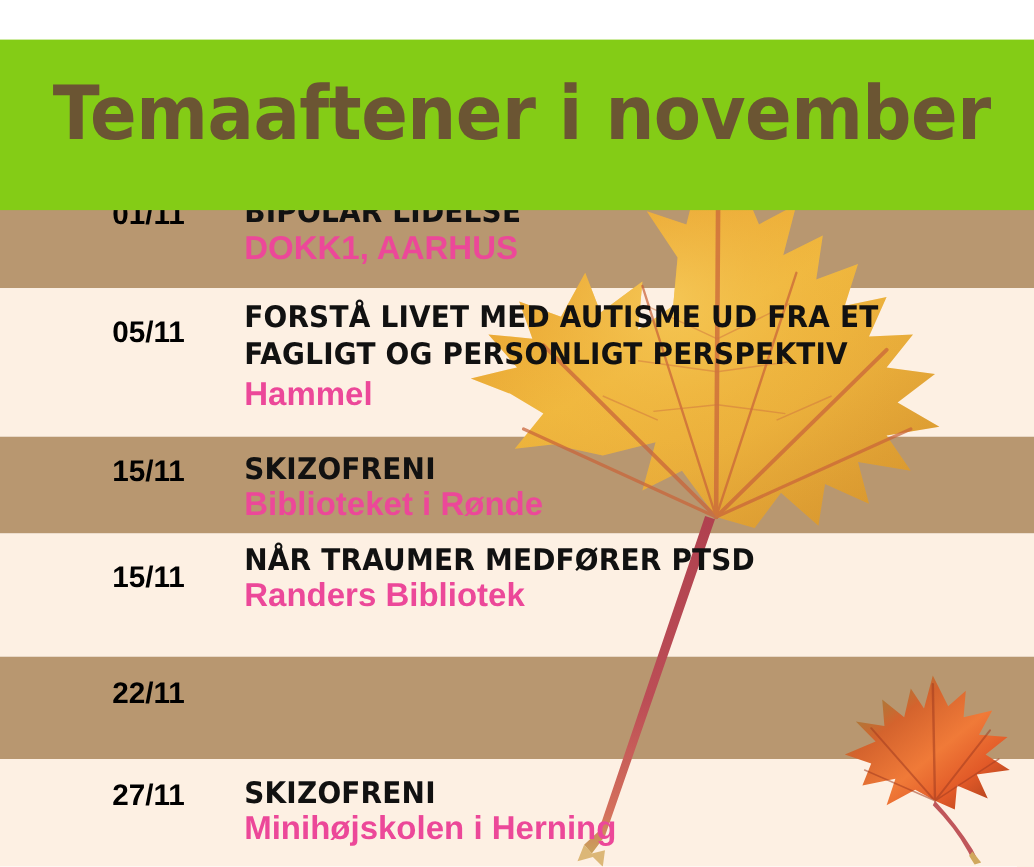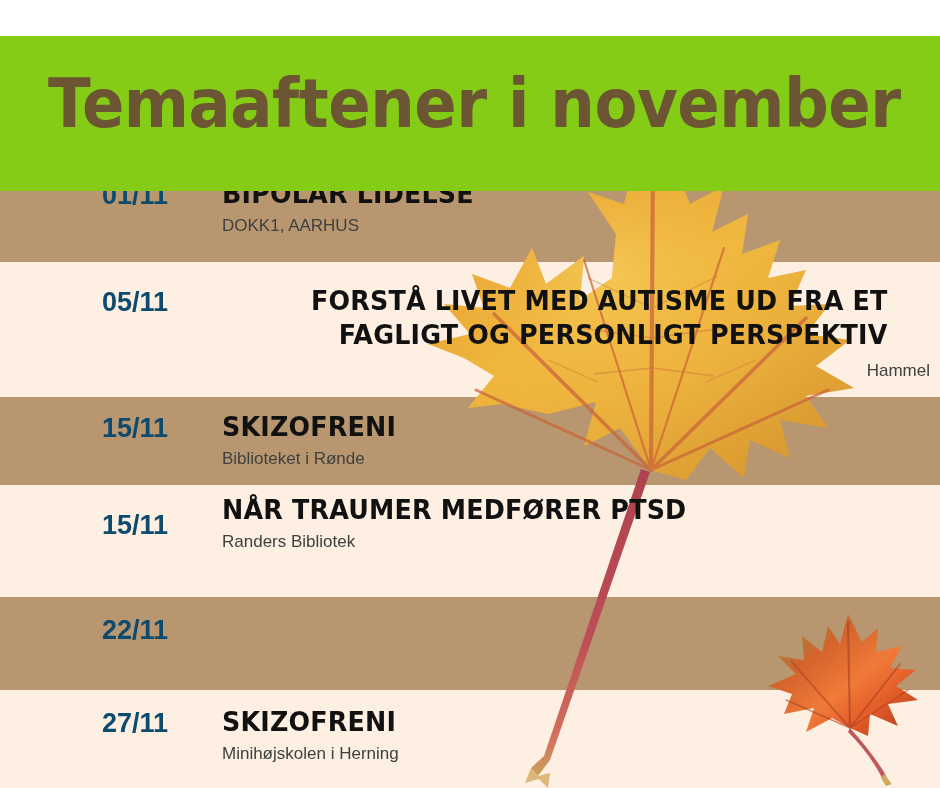--- a/index.html
+++ b/index.html
@@ -76,45 +76,45 @@
   }
   .row-date {
     position: absolute;
     left: 60px;
     width: 150px;
     text-align: center;
     font-family: "Liberation Sans", sans-serif;
     font-weight: bold;
     font-size: 27px;
     line-height: 30px;
-    color: #0c4a6e;
+    color: #000000;
     white-space: nowrap;
   }
   .row-body {
     position: absolute;
     left: 222px;
     right: 10px;
   }
   .row-title {
     font-family: "DejaVu Sans", sans-serif;
     font-weight: bold;
     font-size: 27px;
     line-height: 34px;
     letter-spacing: 0.2px;
     color: #111111;
     transform: scaleX(0.94);
     transform-origin: left top;
     white-space: nowrap;
   }
   .row-venue {
     font-family: "Liberation Sans", sans-serif;
-    font-weight: normal;
-    font-size: 17px;
+    font-weight: bold;
+    font-size: 30px;
     line-height: 30px;
-    color: #404040;
+    color: #ec4899;
     white-space: nowrap;
   }
 
   
   .leaf-layer {
     position: absolute;
     left: 0; top: 0;
     width: 940px;
     height: 788px;
     z-index: 3;
@@ -249,21 +249,21 @@
     <div class="row" style="top:0px; height:107px;">
       <div class="row-date" style="top:25px;">01/11</div>
       <div class="row-body" style="top:22px;">
         <div class="row-title">BIPOLAR LIDELSE</div>
         <div class="row-venue">DOKK1, AARHUS</div>
       </div>
     </div>
 
     <div class="row" style="top:107px; height:135px;">
       <div class="row-date" style="top:25px;">05/11</div>
-      <div class="row-body" style="top:22px;text-align:right;">
+      <div class="row-body" style="top:10px;">
         <div class="row-title">FORSTÅ LIVET MED AUTISME UD FRA ET</div>
         <div class="row-title">FAGLIGT OG PERSONLIGT PERSPEKTIV</div>
         <div class="row-venue" style="margin-top:4px;">Hammel</div>
       </div>
     </div>
 
     <div class="row" style="top:242px; height:88px;">
       <div class="row-date" style="top:16px;">15/11</div>
       <div class="row-body" style="top:13px;">
         <div class="row-title">SKIZOFRENI</div>

